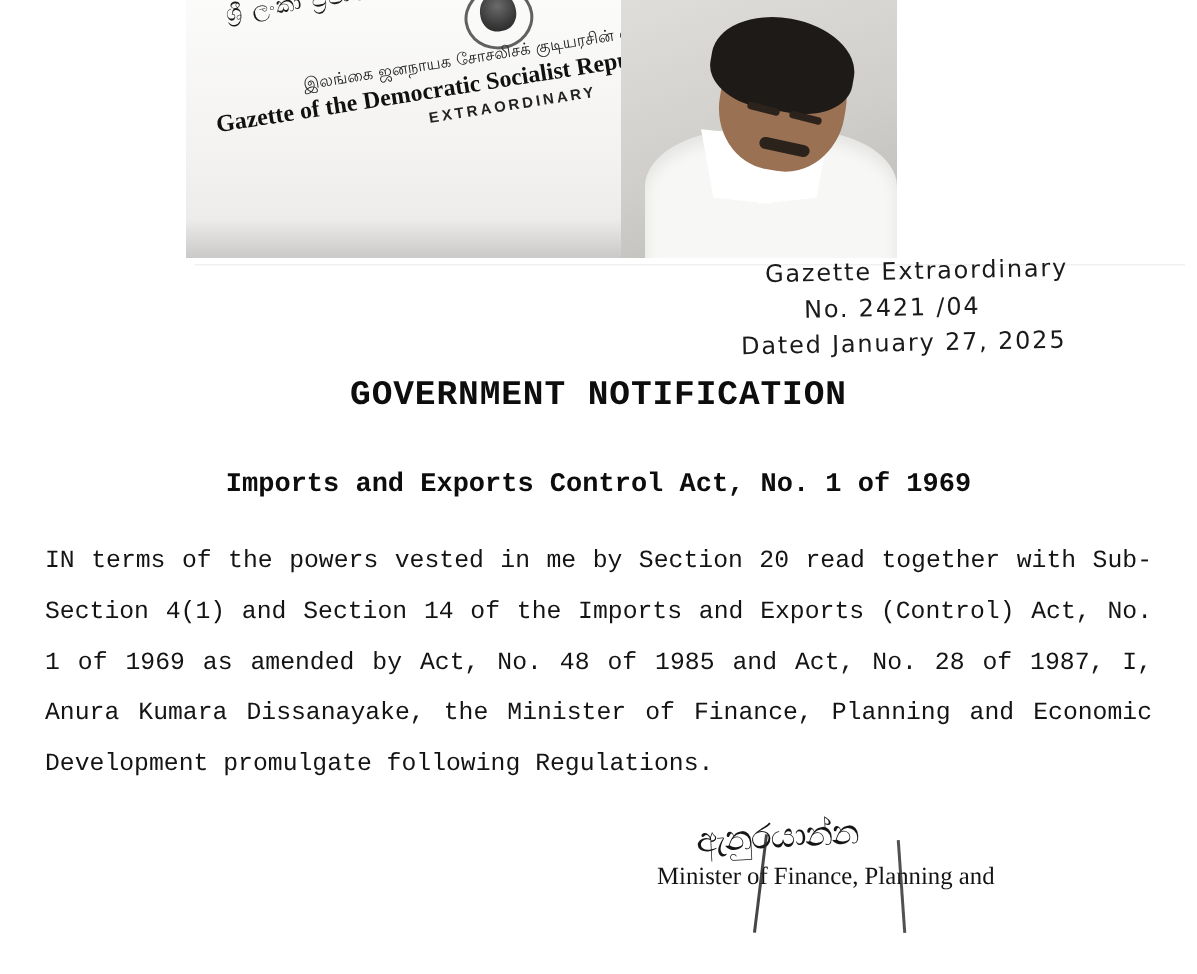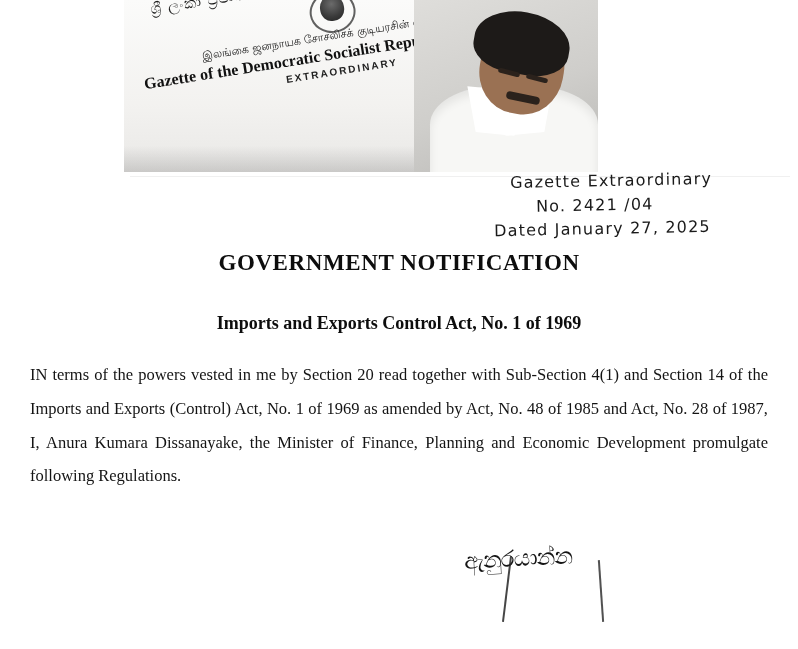--- a/index.html
+++ b/index.html
@@ -218,20 +218,21 @@
     height: 1px;
     background: rgba(0,0,0,.06);
   }
 
   
   .doc {
     position: absolute;
     left: 0;
     top: 250px;
     width: 798px;
+    font-family: Liberation Mono, monospace;
   }
   .title {
     text-align: center;
     font-size: 23px;
     font-weight: bold;
     letter-spacing: .6px;
     color: #0d0d0d;
   }
   .subtitle {
     text-align: center;
@@ -346,13 +347,14 @@
   <div class="subtitle">Imports and Exports Control Act, No. 1 of 1969</div>
   <div class="body-text">
     <p>IN terms of the powers vested in me by Section 20 read together with Sub-Section 4(1) and Section 14 of the Imports and Exports (Control) Act, No. 1 of 1969 as amended by Act, No. 48 of 1985 and Act, No. 28 of 1987, I, Anura Kumara Dissanayake, the Minister of Finance, Planning and Economic Development promulgate following Regulations.</p>
   </div>
 </div>
 
 <div class="sig-block">
   <div class="signature">ඇනුරයාන්න</div>
   <div class="pen-stroke"></div>
   <div class="pen-stroke2"></div>
+  <div class="sig-role1">Minister of Finance, Planning and</div>
 </div>
 
 </body></html>

